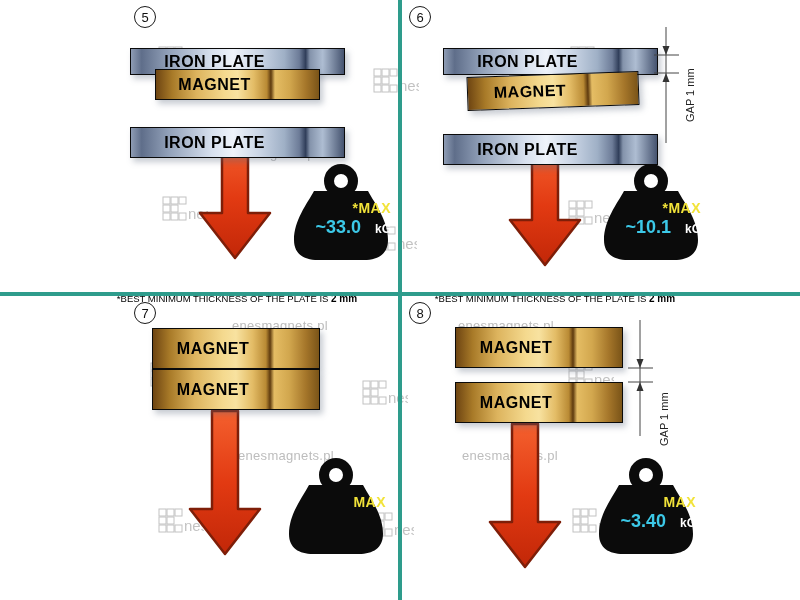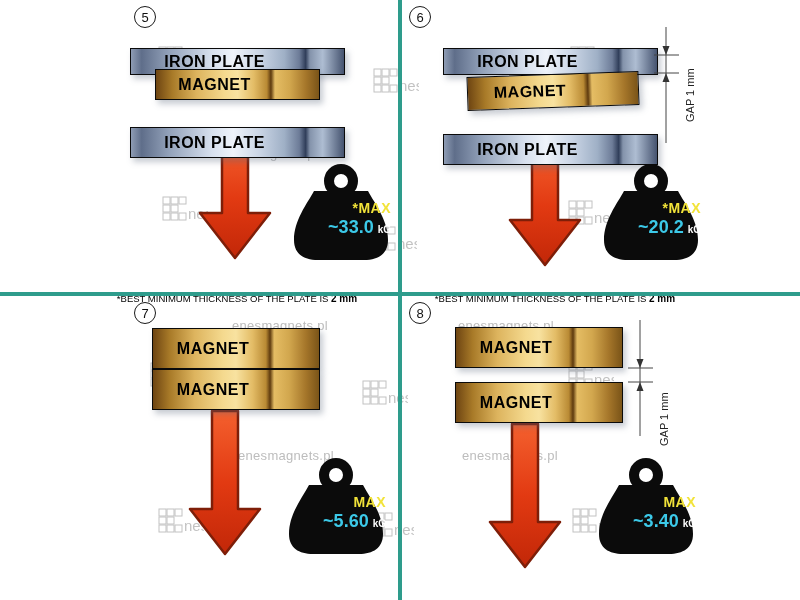--- a/index.html
+++ b/index.html
@@ -32,21 +32,21 @@
           #a5762a 92%,#7a5418 100%); }
 
   .arrow { position:absolute; z-index:4; }
 
   .kb { position:absolute; width:100px; height:100px; z-index:6; }
   .kb svg { position:absolute; inset:0; }
   .kb-text { position:absolute; left:0; width:100%; text-align:right; }
   .kb-max { top:38px; color:#f2e339; font-weight:bold; font-size:14px; letter-spacing:.5px; }
   .kb-line { top:55px; }
   .kb-value { color:#3cc9e8; font-weight:bold; font-size:18px; }
-  .kb-unit { color:#ffffff; font-weight:bold; font-size:10px; margin-left:4px; }
+  .kb-unit { color:#ffffff; font-weight:bold; font-size:12px; margin-left:14px; }
 
   .dim { position:absolute; z-index:5; }
   .gap-label { position:absolute; font-size:11px; color:#222; white-space:nowrap;
                transform:rotate(-90deg); transform-origin:0 0; z-index:5; }
 
   .footnote { position:absolute; font-size:9.5px; color:#000; text-align:center; z-index:6;margin-top:16px; }
   .footnote b { font-size:10px; }
 
   .wm { position:absolute; color:#bdbdbd; font-size:13px; letter-spacing:.3px; z-index:1; }
   .logo { position:absolute; opacity:.6; z-index:1; }
@@ -215,21 +215,21 @@
       <polygon points="27,2 53,2 53,76 75,76 40,121 5,76 27,76" fill="url(#ag2)" stroke="#7e1e08" stroke-width="2.5" stroke-linejoin="round"></polygon>
     </svg>
 
     <div class="kb" style="left:201px; top:162px;">
       <svg viewBox="0 0 100 100">
         <circle cx="50" cy="19" r="12" fill="none" stroke="#0b0b0b" stroke-width="10"></circle>
         <path d="M23,29 L77,29 C84,42 97,58 97,78 C97,92 87,98 73,98 L27,98 C13,98 3,92 3,78 C3,58 16,42 23,29 Z" fill="#0b0b0b"></path>
       </svg>
       <div class="kb-text kb-max">*MAX</div>
       <div class="kb-text kb-line">
-        <span class="kb-value">~20.2</span><span class="kb-unit">kG</span>
+        <span class="kb-value">~10.1</span><span class="kb-unit">kG</span>
       </div>
     </div>
 
     <div class="footnote" style="left:5px; top:277px; width:300px;">
       <span>*BEST MINIMUM THICKNESS OF THE PLATE IS </span><b>2 mm</b>
     </div>
   </div>
 
   <div class="panel p7">
     <div class="badge" style="left:134px; top:8px;">
@@ -308,23 +308,20 @@
         </defs>
       <polygon points="27,2 53,2 53,100 75,100 40,145 5,100 27,100" fill="url(#ag3)" stroke="#7e1e08" stroke-width="2.5" stroke-linejoin="round"></polygon>
     </svg>
 
     <div class="kb" style="left:286px; top:162px;">
       <svg viewBox="0 0 100 100">
         <circle cx="50" cy="19" r="12" fill="none" stroke="#0b0b0b" stroke-width="10"></circle>
         <path d="M23,29 L77,29 C84,42 97,58 97,78 C97,92 87,98 73,98 L27,98 C13,98 3,92 3,78 C3,58 16,42 23,29 Z" fill="#0b0b0b"></path>
       </svg>
       <div class="kb-text kb-max">MAX</div>
-      <div class="kb-text kb-line">
-        <span class="kb-value">~5.60</span><span class="kb-unit">kG</span>
-      </div>
     </div>
   </div>
 
   <div class="panel p8">
     <div class="badge" style="left:9px; top:8px;">
       <span>8</span>
     </div>
 
     <div class="wm" style="left:58px; top:24px;">enesmagnets.pl</div>
     <div class="wm" style="left:62px; top:154px;">enesmagnets.pl</div>

